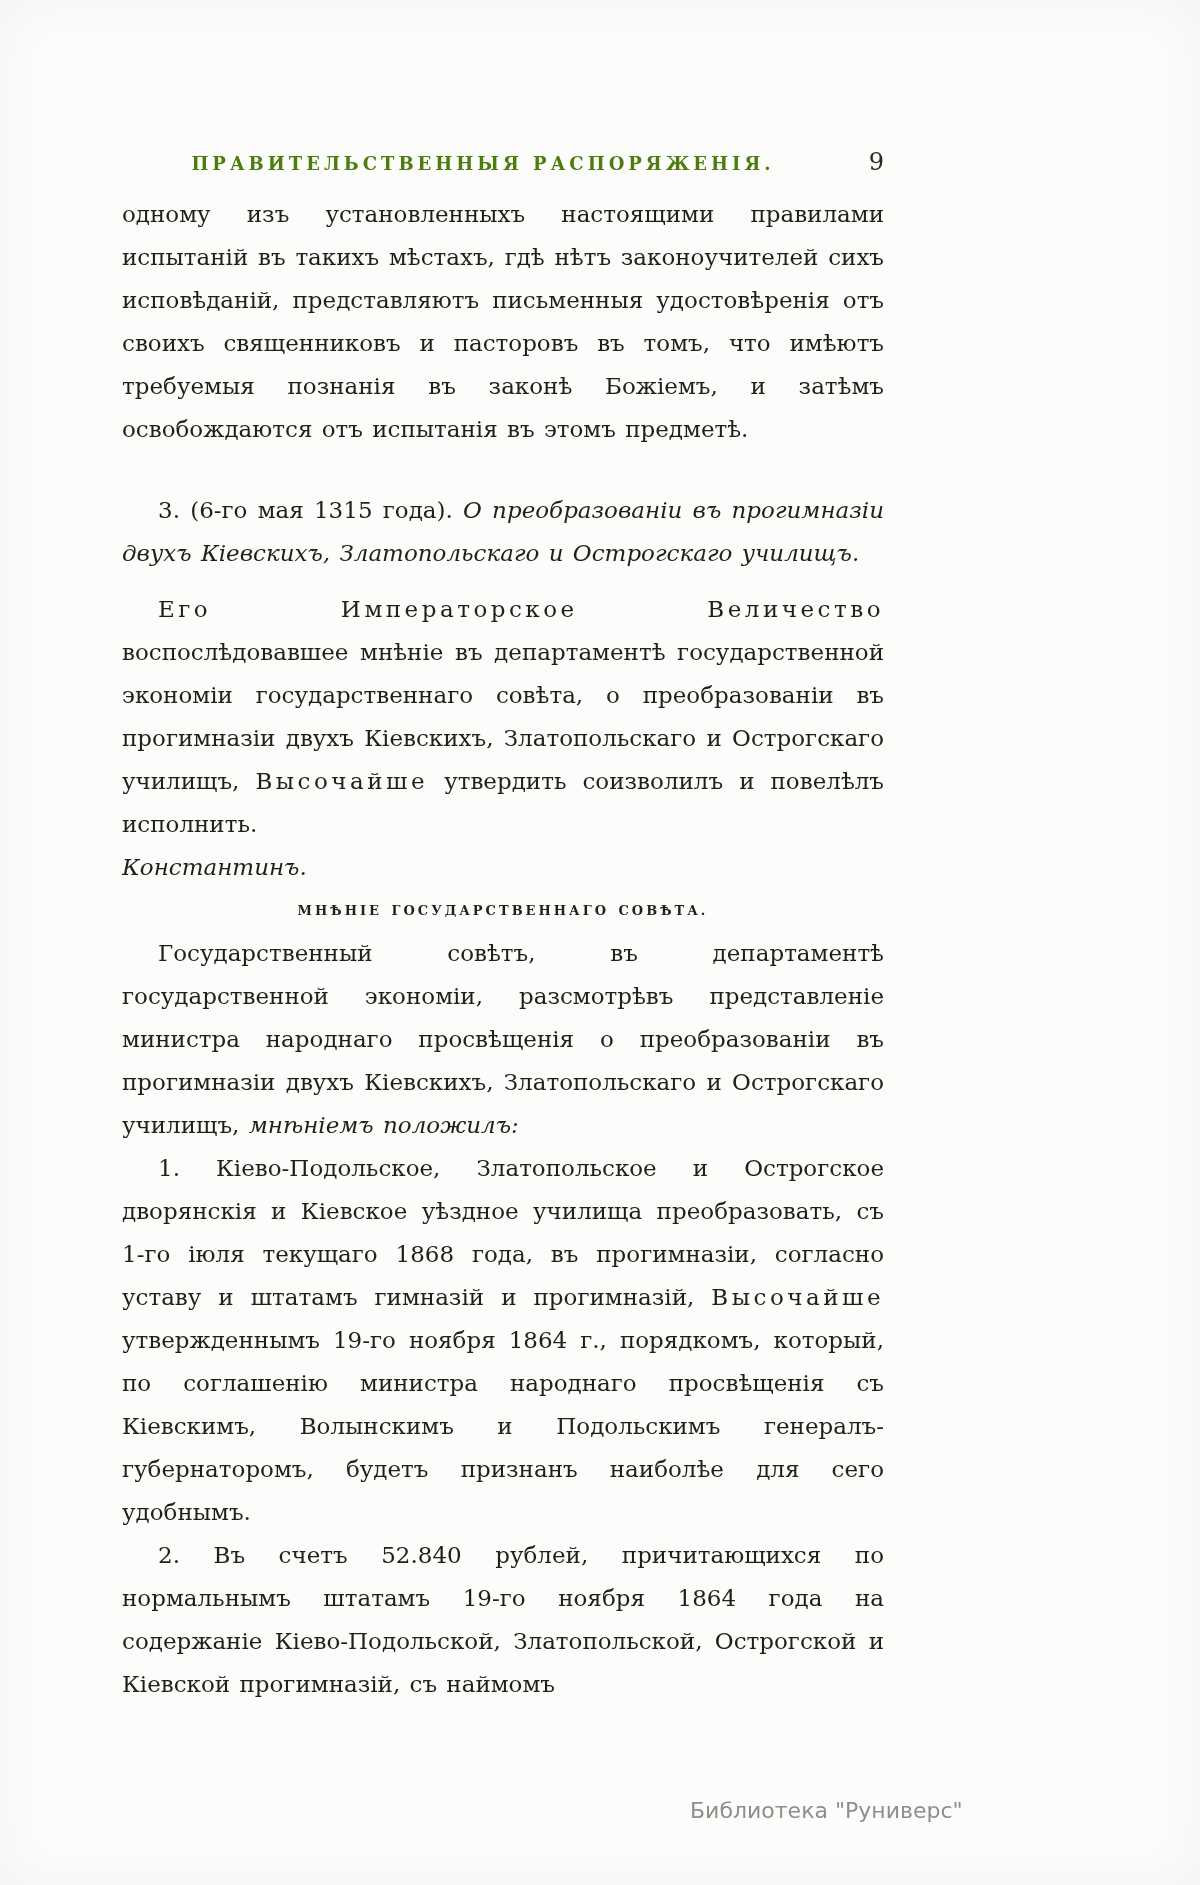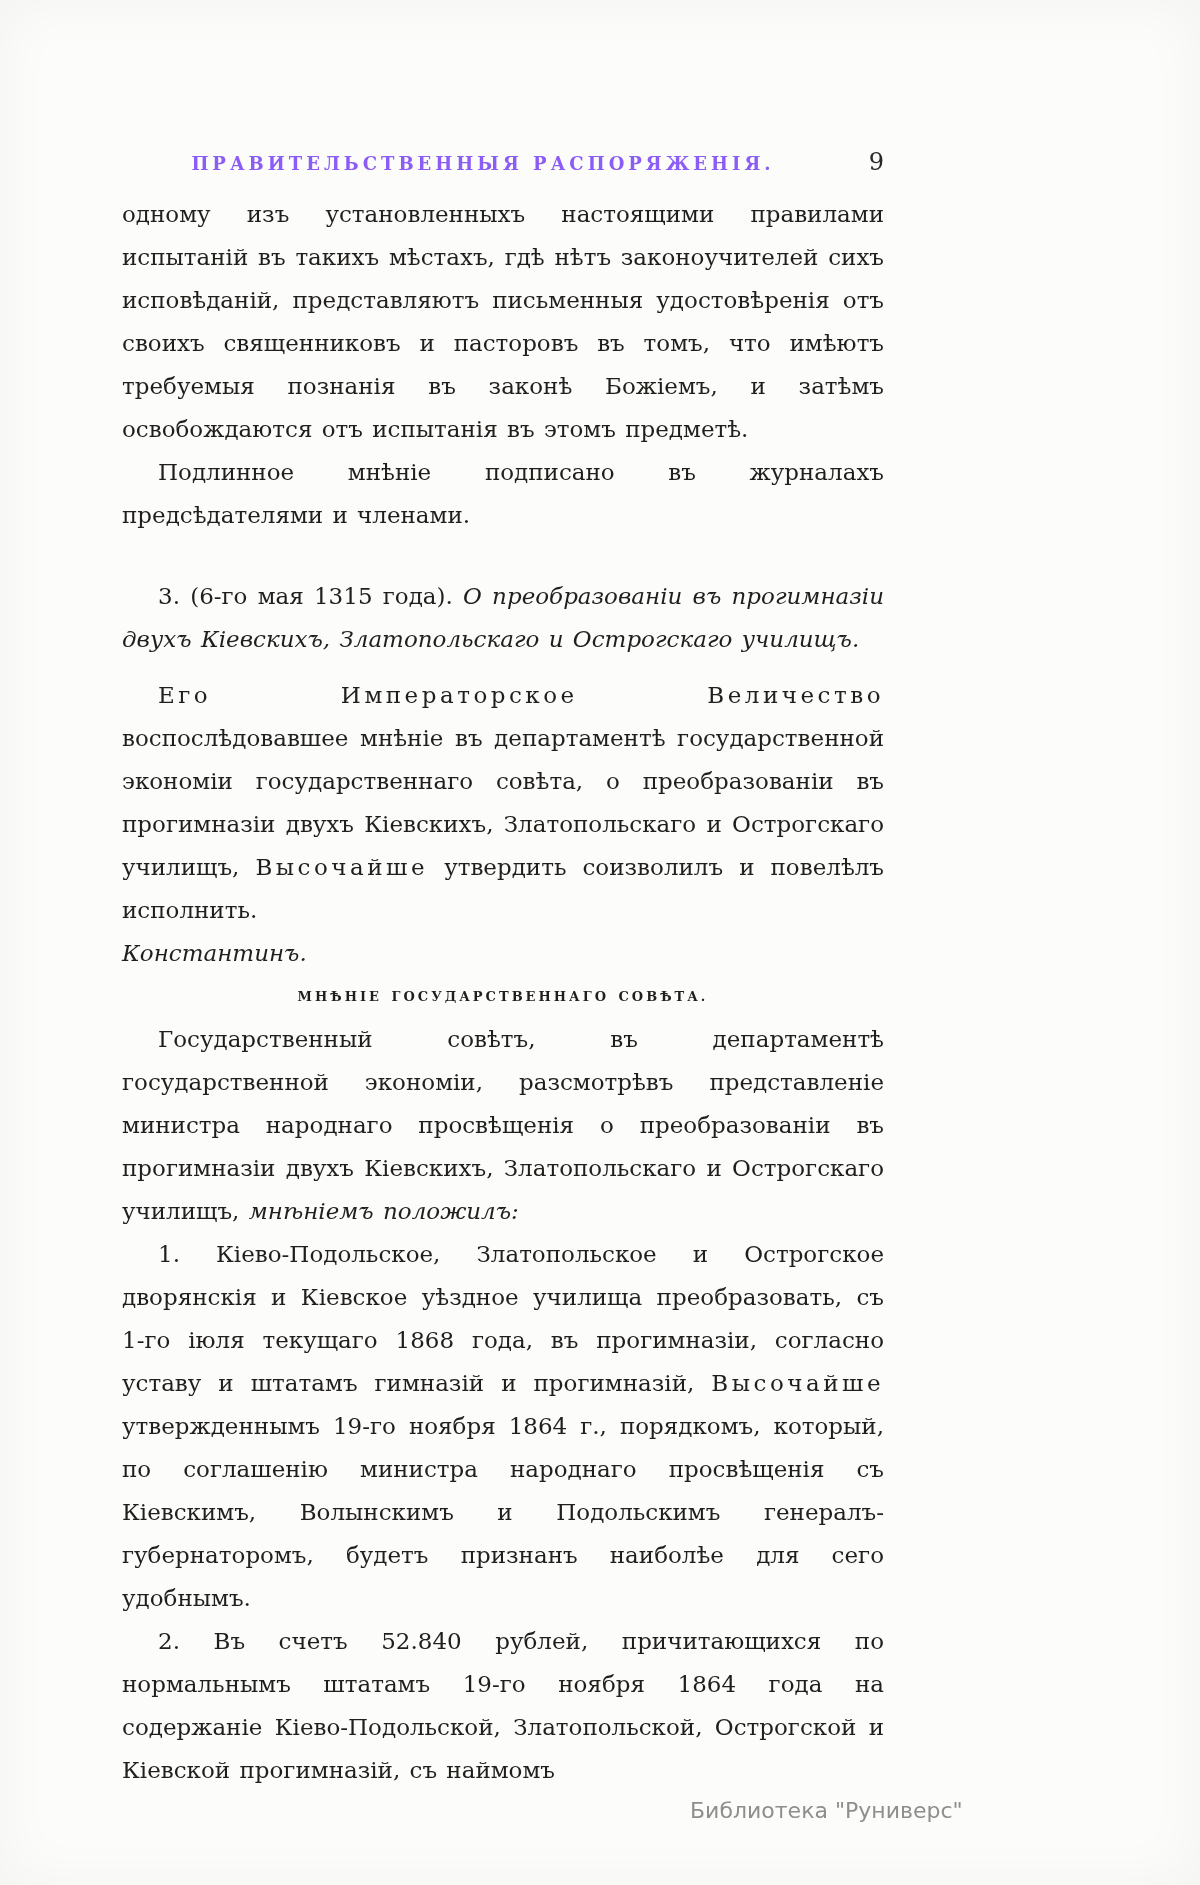--- a/index.html
+++ b/index.html
@@ -25,21 +25,21 @@
     width: 762px;
     display: flex;
     align-items: baseline;
   }
   .running-title {
     flex: 1;
     text-align: center;
     font-size: 18px;
     letter-spacing: 4px;
     font-weight: bold;
-    color: #8b5cf6;
+    color: #4d7c0f;
   }
   .page-number {
     font-size: 24px;
     text-align: right;
     width: 40px;
     color: #2a2824;
   }
   .text-block {
     position: absolute;
     top: 193px;
@@ -98,21 +98,20 @@
 
   <header class="page-header">
     <div class="running-title">ПРАВИТЕЛЬСТВЕННЫЯ РАСПОРЯЖЕНІЯ.</div>
     <div class="page-number">9</div>
   </header>
 
   <main class="text-block">
 
     <p class="para"><span>одному изъ установленныхъ настоящими правилами испытаній въ такихъ мѣстахъ, гдѣ нѣтъ законоучителей сихъ исповѣданій, представляютъ письменныя удостовѣренія отъ своихъ священниковъ и пасторовъ въ томъ, что имѣютъ требуемыя познанія въ законѣ Божіемъ, и затѣмъ освобождаются отъ испытанія въ этомъ предметѣ.</span></p>
 
-    <p class="para indent"><span>Подлинное мнѣніе подписано въ журналахъ предсѣдателями и членами.</span></p>
 
     <p class="para indent gap-top"><span>3. (6-го мая 1315 года). </span><span class="italic">О преобразованіи въ прогимназіи двухъ Кіевскихъ, Златопольскаго и Острогскаго училищъ.</span></p>
 
     <p class="para indent gap-top-small"><span class="spaced">Его Императорское Величество</span><span> воспослѣдовавшее мнѣніе въ департаментѣ государственной экономіи государственнаго совѣта, о преобразованіи въ прогимназіи двухъ Кіевскихъ, Златопольскаго и Острогскаго училищъ, </span><span class="spaced">Высочайше</span><span> утвердить соизволилъ и повелѣлъ исполнить.</span></p>
 
 
     <p class="para signature-line"><span>Константинъ.</span></p>
 
     <p class="para section-heading"><span>МНѢНІЕ ГОСУДАРСТВЕННАГО СОВѢТА.</span></p>
 

